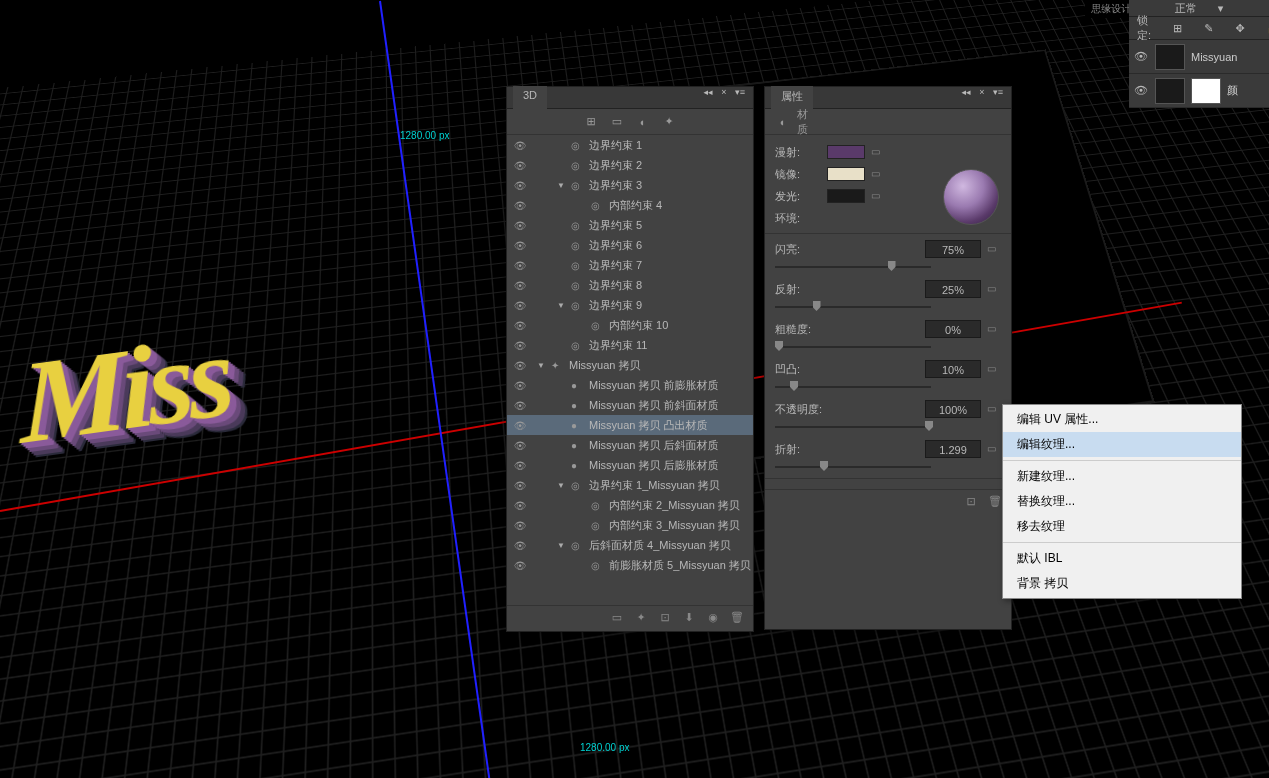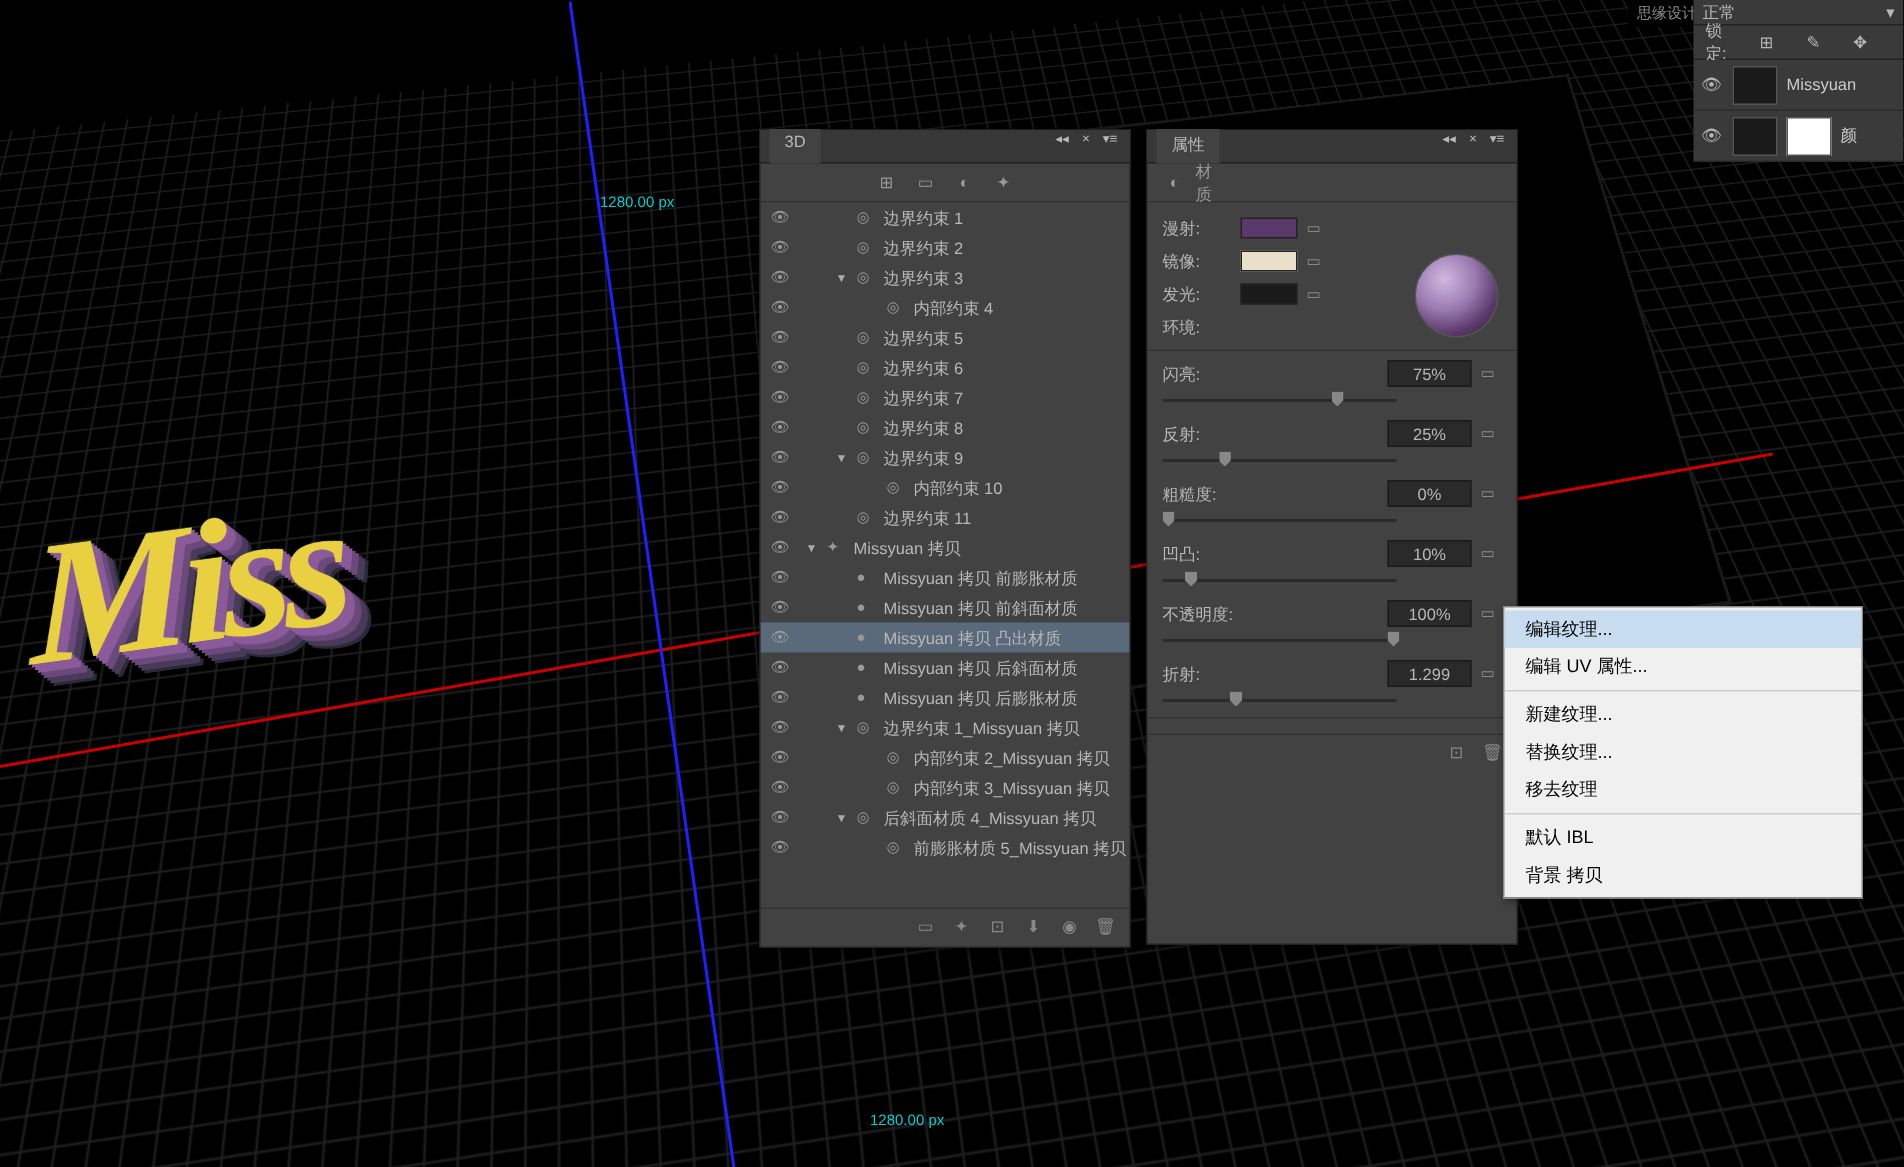--- a/index.html
+++ b/index.html
@@ -40,21 +40,21 @@
 .slider-label{width:60px;font-size:11px}
 .slider-val{width:56px;height:18px;background:#2a2a2a;border:1px solid #1a1a1a;text-align:center;line-height:18px;margin-left:auto;font-size:11px}
 .slider-track{height:14px;position:relative;margin:0 0 4px 0}
 .slider-track::before{content:"";position:absolute;left:0;right:70px;top:6px;height:2px;background:#2a2a2a}
 .slider-handle{position:absolute;top:1px;width:8px;height:10px;background:#888;clip-path:polygon(0 0,100% 0,100% 60%,50% 100%,0 60%)}
 .hr{height:1px;background:#333;margin:4px -10px}
 .context-menu{position:absolute;background:#f0f0f0;border:1px solid #888;box-shadow:2px 2px 6px rgba(0,0,0,.4);min-width:240px;padding:2px 0}
 .context-menu .mi{padding:4px 14px;color:#000;font-size:12px;cursor:pointer}
 .context-menu .mi.hl{background:#c8dcf0}
 .context-menu .sep{height:1px;background:#ccc;margin:3px 0}
-.top-strip{position:absolute;top:0;right:0;height:16px;width:140px;background:#3a3a3a;display:flex;align-items:center;justify-content:space-between;gap:21px;padding:0 6px;font-size:10px}
+.top-strip{position:absolute;top:0;right:0;height:16px;width:140px;background:#3a3a3a;display:flex;align-items:center;justify-content:center;gap:21px;padding:0 6px;font-size:10px}
 .lock-strip{position:absolute;top:16px;right:0;height:24px;width:140px;background:#3a3a3a;display:flex;align-items:center;gap:22px;padding:0 8px;border-top:1px solid #222;border-bottom:1px solid #222}
 .layers{position:absolute;top:40px;right:0;width:140px;background:#3a3a3a}
 .layer-row{display:flex;align-items:center;height:34px;gap:6px;padding:0 4px;border-bottom:1px solid #2a2a2a}
 .layer-vis{width:16px;text-align:center}
 .layer-thumb{width:30px;height:26px;background:#1a1a1a;border:1px solid #555}
 .layer-thumb.white{background:#fff}
 .layer-name{font-size:11px;color:#ccc}
 </style>
 </head>
 <body>
@@ -350,22 +350,22 @@
       </div>
     <div class="hr"></div>
   </div>
   <div class="panel-footer">
     <span>⊡</span>
     <span>🗑</span>
   </div>
 </div>
 
 <div class="context-menu" style="left:1002px;top:404px" id="ctxmenu">
+    <div class="mi">编辑 UV 属性...</div>
     <div class="mi hl">编辑纹理...</div>
-    <div class="mi">编辑 UV 属性...</div>
     <div class="sep"></div>
     <div class="mi">新建纹理...</div>
     <div class="mi">替换纹理...</div>
     <div class="mi">移去纹理</div>
     <div class="sep"></div>
     <div class="mi">默认 IBL</div>
     <div class="mi">背景 拷贝</div>
   </div>
 
 <div class="top-strip">

